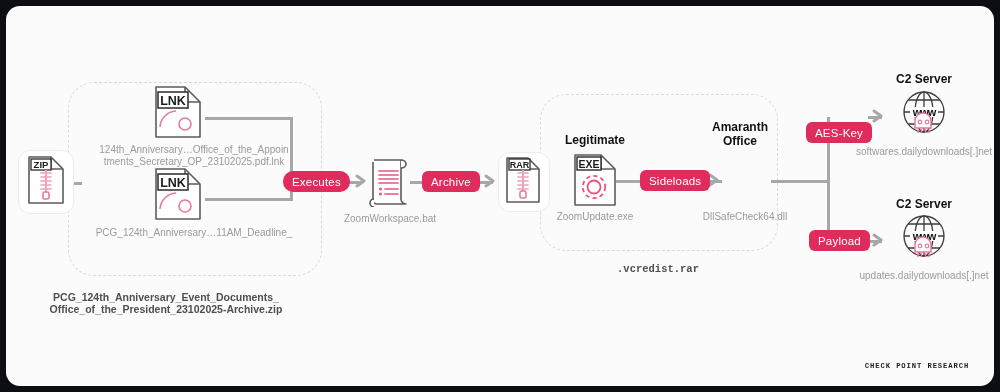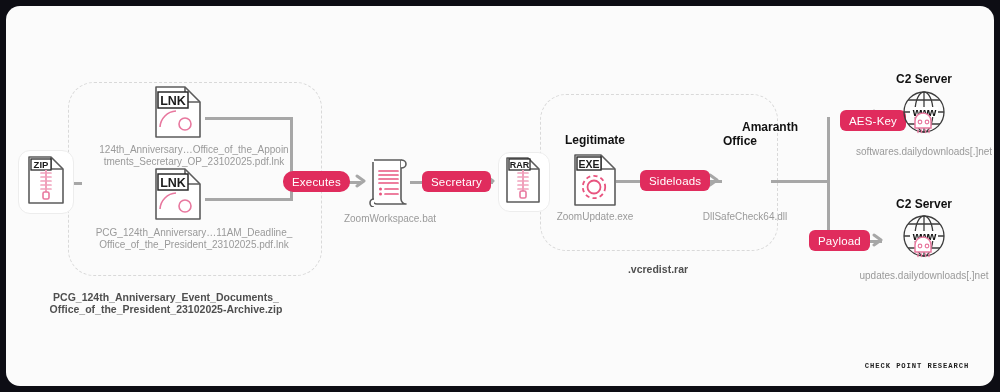--- a/index.html
+++ b/index.html
@@ -145,21 +145,20 @@
     <svg width="46" height="52" viewBox="0 0 46 52">
       <path d="M1 1 H30 L45 16 V51 H1 Z" fill="#fff" stroke="#5c5c5c" stroke-width="1.6" stroke-linejoin="round"></path>
       <path d="M30 1 V16 H45" fill="none" stroke="#5c5c5c" stroke-width="1.6" stroke-linejoin="round"></path>
       <rect x="3" y="6" width="30" height="16" fill="#fff" stroke="#2b2b2b" stroke-width="1.5"></rect>
       <text x="18" y="19" font-family="Liberation Sans, sans-serif" font-size="12.5" font-weight="bold" fill="#1c1c1c" text-anchor="middle">LNK</text>
       <path d="M5 41 A17 17 0 0 1 21 25" fill="none" stroke="#e8789f" stroke-width="1.6"></path>
       <circle cx="30" cy="38" r="6" fill="none" stroke="#e8789f" stroke-width="1.6"></circle>
     </svg>
   </div>
   <div class="cap" style="left:62px;top:221px;width:252px;">PCG_124th_Anniversary…11AM_Deadline_</div>
-  <div class="cap" style="left:62px;top:233px;width:252px;">Office_of_the_President_23102025.pdf.lnk</div>
 
   <div class="pill" style="left:277px;top:165px;border-radius:10px;">Executes</div>
 
   <div class="fileicon" style="left:362px;top:149px;">
     <svg width="42" height="52" viewBox="0 0 42 52">
       <path d="M6 5 H33 V44 a5 5 0 0 0 5 5 H9 a4 4 0 0 1 -4 -4 V7" fill="#fff" stroke="#5c5c5c" stroke-width="1.6" stroke-linejoin="round"></path>
       <path d="M33 5 a5 4 0 0 1 5 4 a5 4 0 0 1 -5 4" fill="#fff" stroke="#5c5c5c" stroke-width="1.6"></path>
       <path d="M6 44 a4 4 0 0 0 -4 4 a4 4 0 0 0 4 4" fill="#fff" stroke="#5c5c5c" stroke-width="1.6"></path>
       <g stroke="#e8547f" stroke-width="1.7" stroke-linecap="round">
         <line x1="11" y1="16" x2="30" y2="16"></line>
@@ -168,66 +167,66 @@
             <line x1="11" y1="28" x2="30" y2="28"></line>
         <line x1="17" y1="34" x2="30" y2="34"></line>
             <line x1="17" y1="39" x2="30" y2="39"></line>
       </g>
       <circle cx="12.5" cy="34" r="1.5" fill="#e8547f"></circle>
       <circle cx="12.5" cy="39" r="1.5" fill="#e8547f"></circle>
     </svg>
   </div>
   <div class="cap" style="left:320px;top:207px;width:128px;">ZoomWorkspace.bat</div>
 
-  <div class="pill" style="left:416px;top:165px;">Secretary</div>
+  <div class="pill" style="left:416px;top:165px;">Archive</div>
 
   <div class="roundbox" style="left:492px;top:146px;width:50px;height:58px;"></div>
   <div class="fileicon" style="left:500px;top:151px;">
     <svg width="34" height="46" viewBox="0 0 34 46">
       <path d="M1 1 H22 L33 12 V45 H1 Z" fill="#fff" stroke="#5c5c5c" stroke-width="1.6" stroke-linejoin="round"></path>
       <path d="M22 1 V12 H33" fill="none" stroke="#5c5c5c" stroke-width="1.6" stroke-linejoin="round"></path>
       <rect x="3" y="2" width="21" height="11" fill="#fff" stroke="#2b2b2b" stroke-width="1.3"></rect>
       <text x="13.5" y="11" font-family="Liberation Sans, sans-serif" font-size="9" font-weight="bold" fill="#1c1c1c" text-anchor="middle">RAR</text>
       <line x1="17" y1="13" x2="17" y2="37" stroke="#f0a0bb" stroke-width="2"></line>
       <g stroke="#f0a0bb" stroke-width="1.7" stroke-linecap="round">
         <line x1="12" y1="16" x2="22" y2="16"></line>
             <line x1="12" y1="20" x2="22" y2="20"></line>
         <line x1="12" y1="24" x2="22" y2="24"></line>
             <line x1="12" y1="28" x2="22" y2="28"></line>
         <line x1="12" y1="32" x2="22" y2="32"></line>
       </g>
       <rect x="14" y="34" width="6" height="7" rx="1.6" fill="#fff" stroke="#e8789f" stroke-width="1.6"></rect>
     </svg>
   </div>
-  <div class="cap" style="left:592px;top:257px;width:120px;font-weight:bold;color:#4f4f4f;font-size:10.5px;">.vcredist.rar</div>
+  <div class="cap" style="left:592px;top:257px;width:120px;font-weight:bold;color:#4f4f4f;font-size:10.5px;font-family:Liberation Mono, monospace;">.vcredist.rar</div>
 
   <div class="title-lbl" style="left:534px;top:127px;width:110px;">Legitimate</div>
   <div class="fileicon" style="left:568px;top:148px;">
     <svg width="42" height="52" viewBox="0 0 42 52">
       <path d="M1 1 H27 L41 15 V51 H1 Z" fill="#fff" stroke="#5c5c5c" stroke-width="1.6" stroke-linejoin="round"></path>
       <path d="M27 1 V15 H41" fill="none" stroke="#5c5c5c" stroke-width="1.6" stroke-linejoin="round"></path>
       <rect x="3" y="3" width="24" height="13" fill="#fff" stroke="#2b2b2b" stroke-width="1.4"></rect>
       <text x="15" y="13.5" font-family="Liberation Sans, sans-serif" font-size="10.5" font-weight="bold" fill="#1c1c1c" text-anchor="middle">EXE</text>
       <g transform="translate(20,33)">
         <g fill="none" stroke="#e8547f" stroke-width="1.8">
           <circle cx="0" cy="0" r="6.5"></circle>
           <circle cx="0" cy="0" r="11.2" stroke-dasharray="4.2 3.2"></circle>
         </g>
       </g>
     </svg>
   </div>
   <div class="cap" style="left:534px;top:205px;width:110px;">ZoomUpdate.exe</div>
 
   <div class="pill" style="left:634px;top:164px;">Sideloads</div>
 
-  <div class="title-lbl" style="left:676px;top:114px;width:116px;text-align:right;">Amaranth</div>
+  <div class="title-lbl" style="left:676px;top:114px;width:116px;">Amaranth</div>
   <div class="title-lbl" style="left:676px;top:128px;width:116px;">Office</div>
   <div class="cap" style="left:676px;top:205px;width:126px;">DllSafeCheck64.dll</div>
 
-  <div class="pill" style="left:800px;top:104px;margin-left:34px;">AES-Key</div>
+  <div class="pill" style="left:800px;top:116px;">AES-Key</div>
 
   <div class="pill" style="left:803px;top:224px;">Payload</div>
 
   <div class="title-lbl" style="left:868px;top:66px;width:100px;">C2 Server</div>
   <div class="fileicon" style="left:896px;top:84px;">
     <svg width="44" height="46" viewBox="0 0 44 46">
       <g fill="none" stroke="#3b3b3b" stroke-width="1.3">
         <circle cx="22" cy="22" r="20"></circle>
         <ellipse cx="22" cy="22" rx="9" ry="20"></ellipse>
         <line x1="2" y1="22" x2="42" y2="22"></line>

